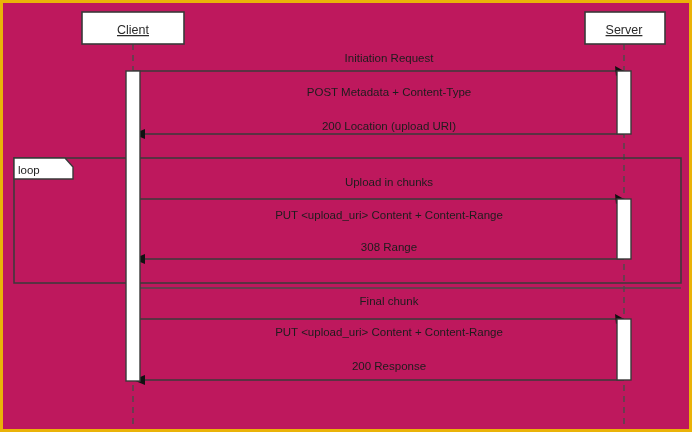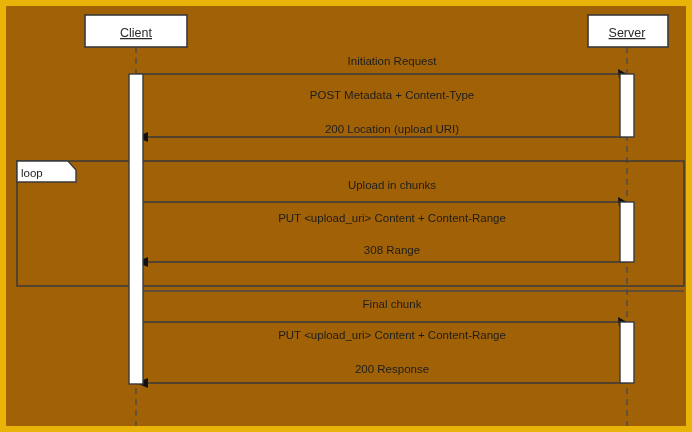--- a/index.html
+++ b/index.html
@@ -8,22 +8,22 @@
     padding: 0;
     background: #ffffff;
   }
   body {
     font-family: "Liberation Sans", sans-serif;
   }
   #canvas {
     position: relative;
     width: 692px;
     height: 432px;
-    background: #a16207;
-    border: 6px solid #eab308;
+    background: #be185d;
+    border: 3px solid #eab308;
     box-sizing: border-box;
     overflow: hidden;
   }
   svg#diagram {
     position: absolute;
     left: 0;
     top: 0;
     width: 692px;
     height: 432px;
     display: block;

